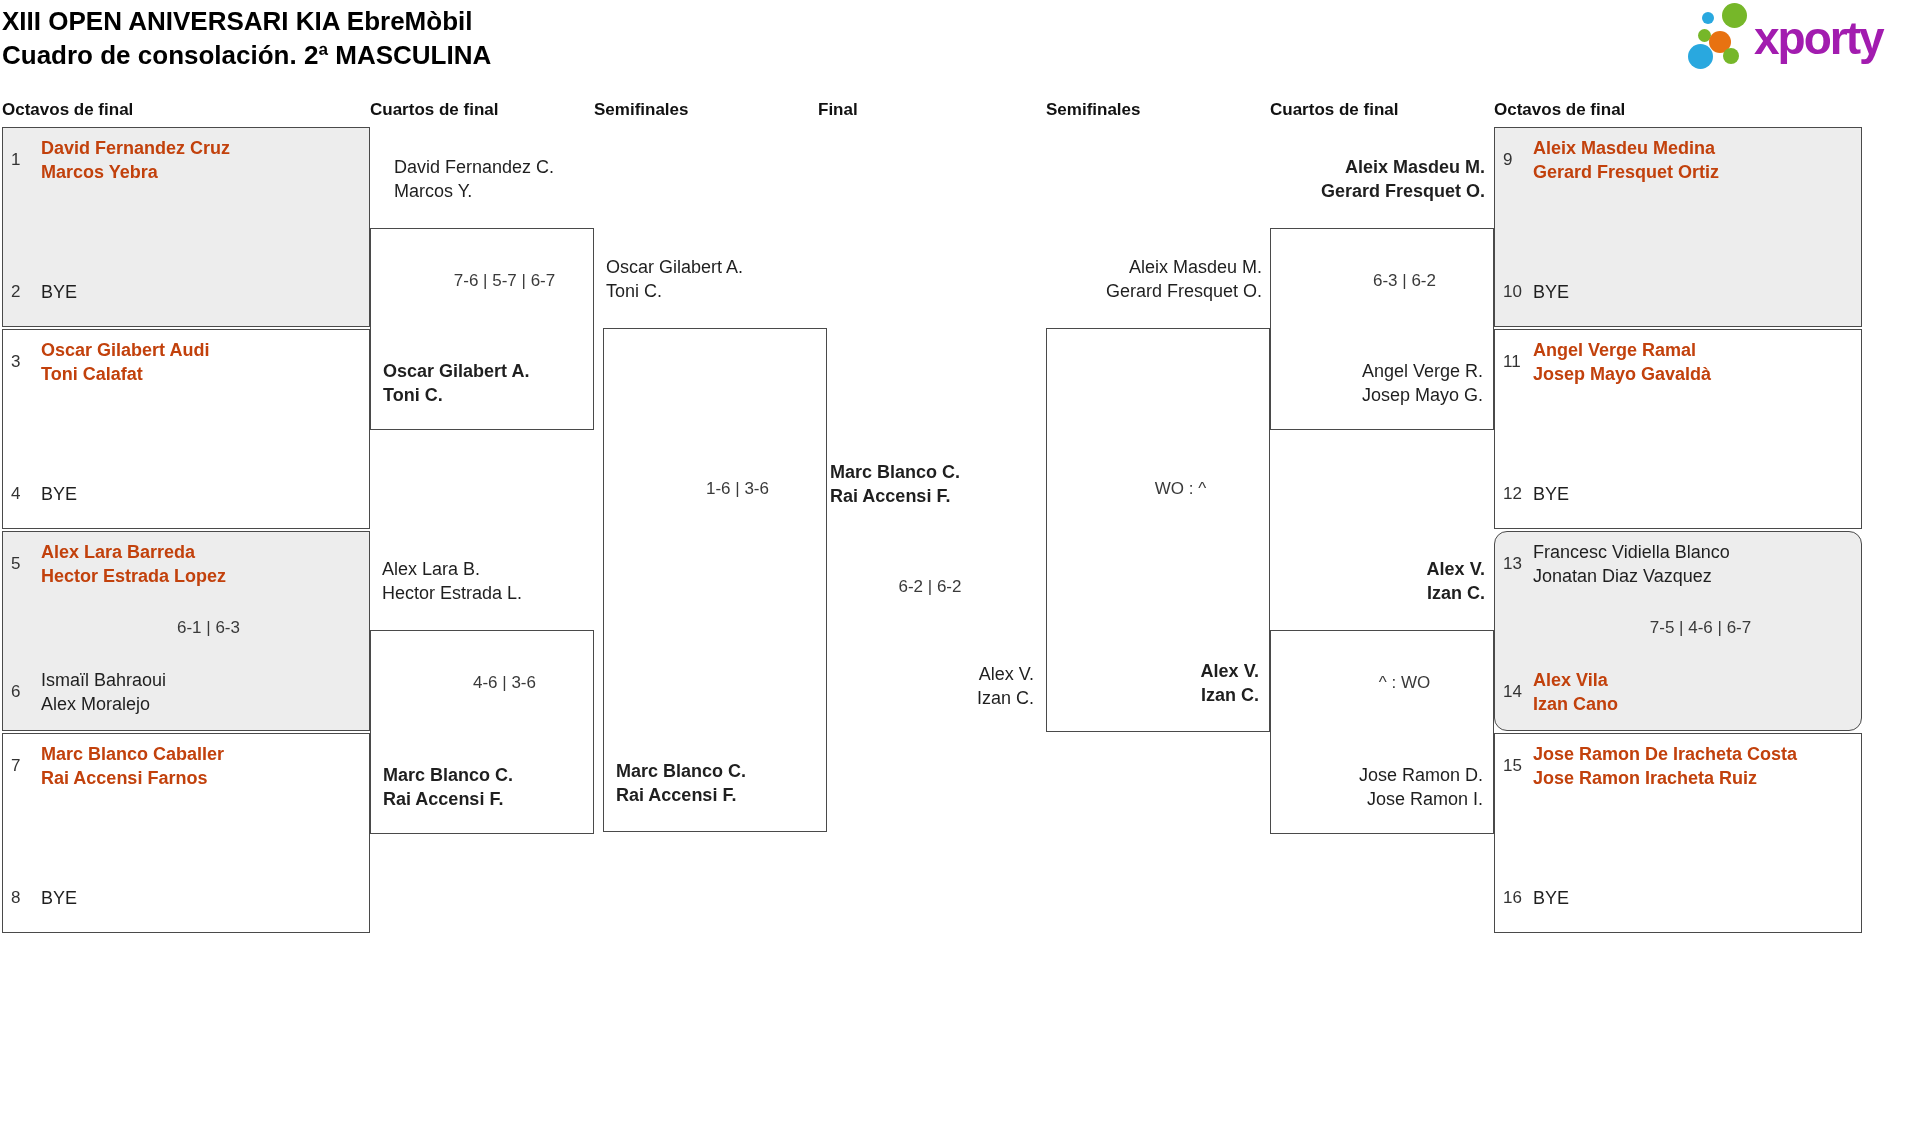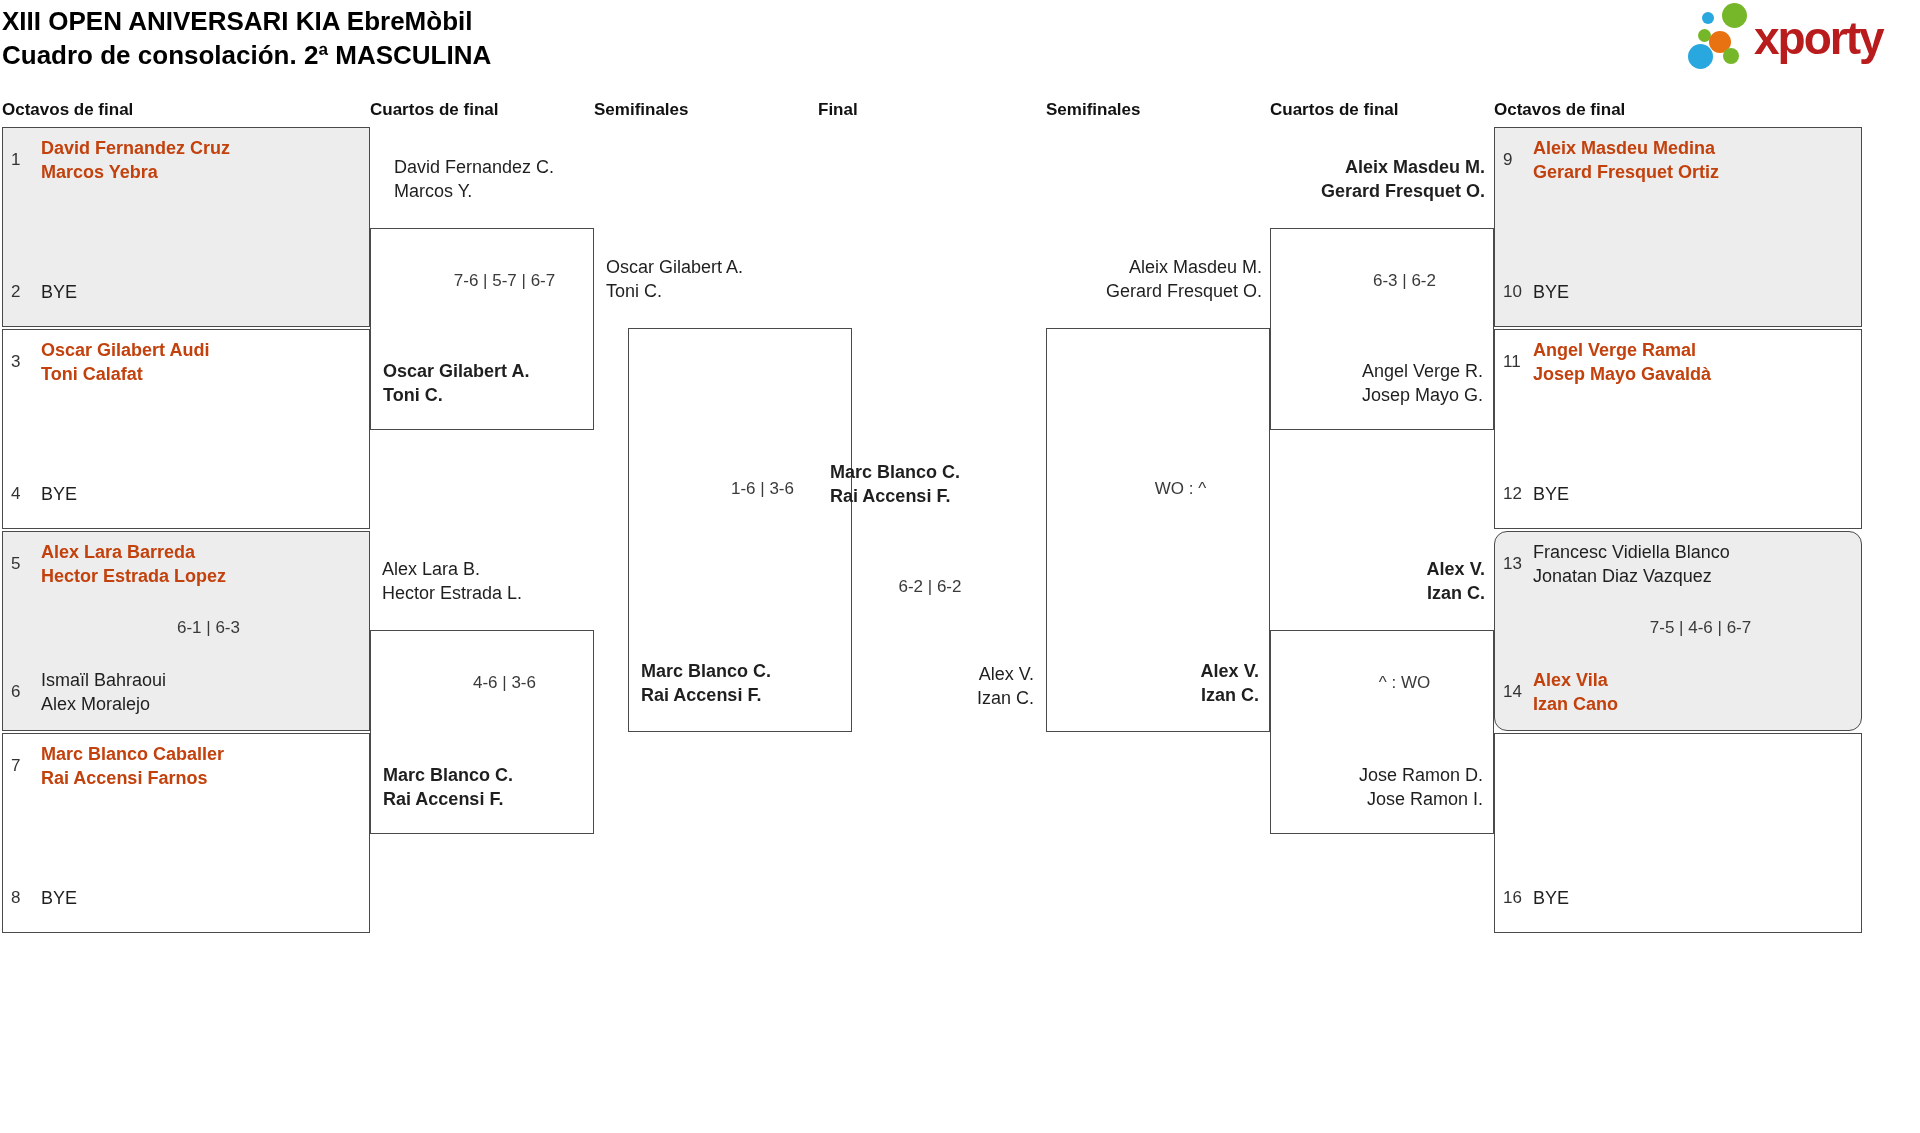--- a/index.html
+++ b/index.html
@@ -24,21 +24,21 @@
   .oct-score { top:86px; }
   .qf-score { top:42px; }
   .sf-score { top:150px; }
   .pair { font-size:18px; line-height:24px; color:#1f1f1f; }
   .pair.in-box { position:absolute; }
   .pair.right { text-align:right; }
   .logo { position:absolute; left:1684px; top:2px; width:230px; height:74px; }
   .dot { position:absolute; border-radius:50%; }
   .logo-text {
     position:absolute; left:70px; top:10px; font-size:46px; line-height:52px;
-    font-weight:700; color:#b91c1c; letter-spacing:-2px;
+    font-weight:700; color:#a21caf; letter-spacing:-2px;
   }
 </style>
 </head>
 <body>
 
 <div id="canvas">
 
   <div class="abs" style="left:2px;top:4px;">
     <div class="title-line">XIII OPEN ANIVERSARI KIA EbreMòbil</div>
     <div class="title-line">Cuadro de consolación. 2ª MASCULINA</div>
@@ -143,21 +143,21 @@
     <div class="pair in-box bold" style="left:12px;bottom:22px;">
       <div>Marc Blanco C.</div>
       <div>Rai Accensi F.</div>
     </div>
   </div>
 
   <div class="abs pair" style="left:606px;top:255px;width:205px;">
     <div>Oscar Gilabert A.</div>
     <div>Toni C.</div>
   </div>
-  <div class="mbox" style="left:628px;top:328px;width:224px;height:404px;padding-left:44px;">
+  <div class="mbox" style="left:603px;top:328px;width:224px;height:504px;padding-left:44px;">
     <div class="score sf-score">1-6 | 3-6</div>
     <div class="pair in-box bold" style="left:12px;bottom:24px;">
       <div>Marc Blanco C.</div>
       <div>Rai Accensi F.</div>
     </div>
   </div>
 
   <div class="abs pair bold" style="left:830px;top:460px;width:208px;">
     <div>Marc Blanco C.</div>
     <div>Rai Accensi F.</div>
@@ -244,19 +244,26 @@
     <div class="entry bottom2">
       <div class="seed">14</div>
       <div class="names bold">
         <div>Alex Vila</div>
         <div>Izan Cano</div>
       </div>
     </div>
   </div>
 
   <div class="mbox" style="left:1494px;top:733px;width:368px;height:200px;">
+    <div class="entry top">
+      <div class="seed">15</div>
+      <div class="names bold">
+        <div>Jose Ramon De Iracheta Costa</div>
+        <div>Jose Ramon Iracheta Ruiz</div>
+      </div>
+    </div>
     <div class="entry bottom1">
       <div class="seed">16</div>
       <div class="names">BYE</div>
     </div>
   </div>
 
 </div>
 
 </body></html>

